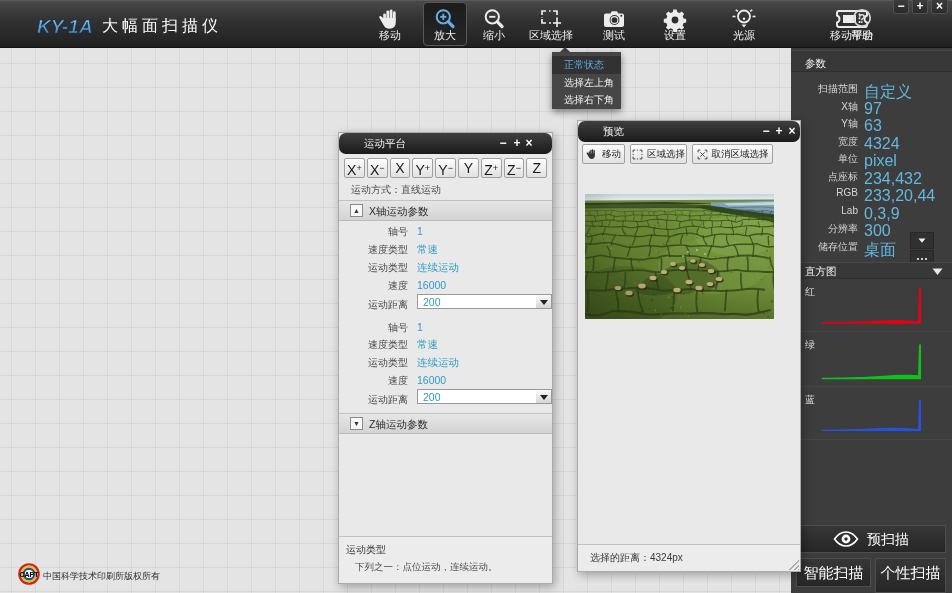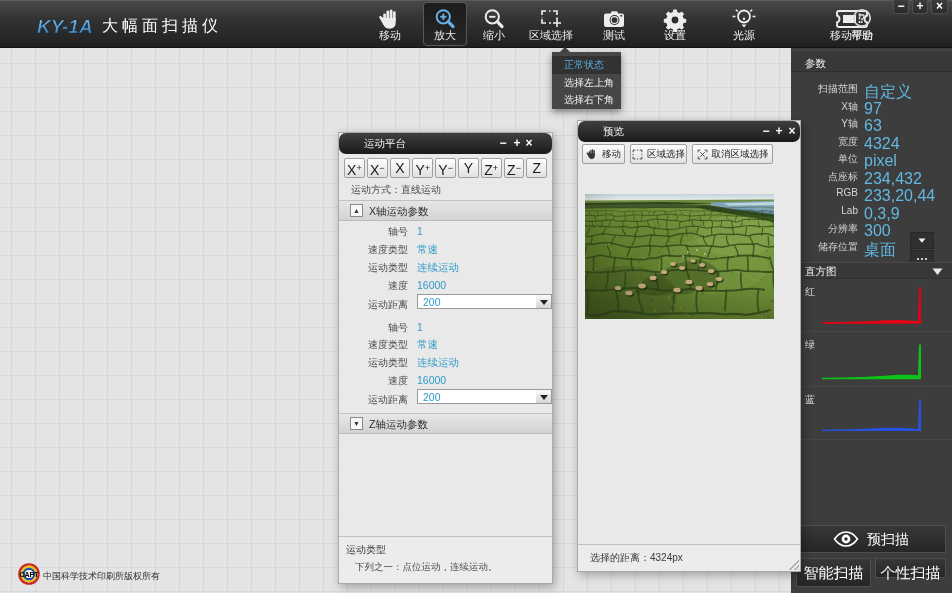--- a/index.html
+++ b/index.html
@@ -300,21 +300,21 @@
           <path d="M1,36.8 C20,36.5 40,36.0 58,35.0 C70,34.3 85,34.7 97,35.9 L98,6.5 L100,6.5 L100,38.0 L1,38.0 Z" fill="#2752e0"></path>
         </svg>
     </div>
     <div class="scanbtn" style="left:5px; top:477px; width:150px; height:28px; font-size:14px; line-height:27px;">
       <svg width="26" height="16" viewBox="0 0 26 16" style="vertical-align:-3px; margin-right:8px;">
         <path d="M1.5 8 C5 3 9 1 13 1 C17 1 21 3 24.5 8 C21 13 17 15 13 15 C9 15 5 13 1.5 8 Z" fill="none" stroke="#fff" stroke-width="1.6"></path>
         <circle cx="13" cy="8" r="4.4" fill="#fff"></circle>
         <circle cx="13" cy="8" r="1.7" fill="#2c2c2c"></circle>
       </svg>预扫描</div>
     <div class="scanbtn" style="left:5px; top:510px; width:75px; height:29px; font-size:15px; line-height:28px;">智能扫描</div>
-    <div class="scanbtn" style="left:84px; top:510px; width:71px; height:20px; font-size:15px; line-height:28px;">个性扫描</div>
+    <div class="scanbtn" style="left:84px; top:510px; width:71px; height:35px; font-size:15px; line-height:28px;">个性扫描</div>
   </div>
 
   <div class="panel" id="panel-motion">
     <div class="ptitle">运动平台<span class="pc" style="right:42px;">−</span><span class="pc" style="right:28px;">+</span><span class="pc" style="right:16px;">×</span></div>
     <div class="xyzrow">
       <span class="xyzbtn">X<sup>+</sup></span><span class="xyzbtn">X<sup>−</sup></span><span class="xyzbtn">X</span><span class="xyzbtn">Y<sup>+</sup></span><span class="xyzbtn">Y<sup>−</sup></span><span class="xyzbtn">Y</span><span class="xyzbtn">Z<sup>+</sup></span><span class="xyzbtn">Z<sup>−</sup></span><span class="xyzbtn">Z</span>
     </div>
     <div class="mline">运动方式：直线运动</div>
     <div class="sechead">
         <span class="cbox">▲</span>

